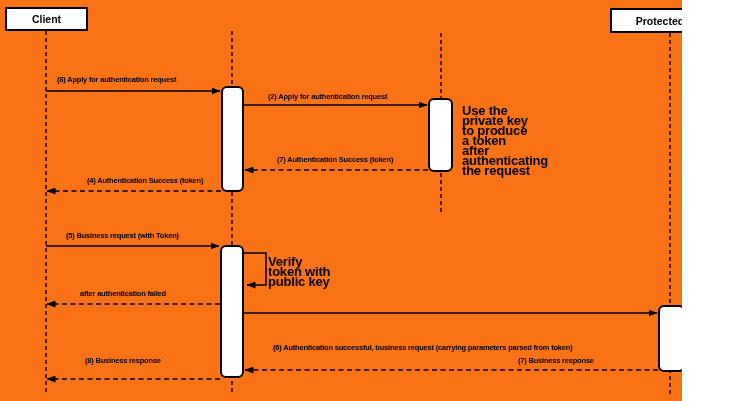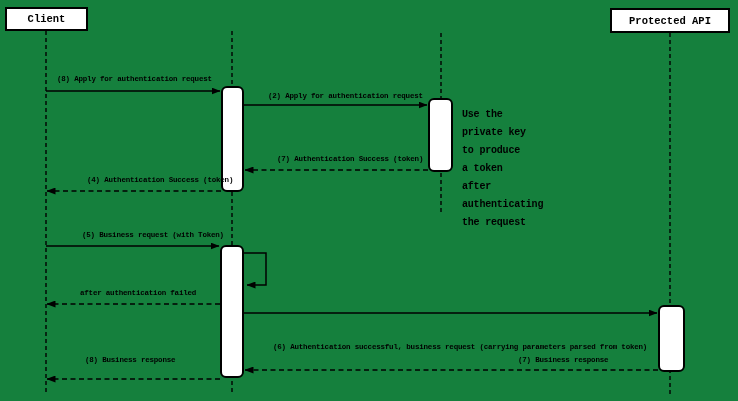--- a/index.html
+++ b/index.html
@@ -1,20 +1,20 @@
 <!DOCTYPE html>
 <html><head>
 <meta charset="utf-8">
 <style>
   html,body{margin:0;padding:0;background:#ffffff;}
   #canvas{
     position:relative;
-    width:738px;height:401px;
-    background:#15803d;
-    font-family:Liberation Mono, monospace;
+    width:682px;height:401px;
+    background:#f97316;
+    font-family:Liberation Sans, sans-serif;
     overflow:hidden;
   }
   svg.layer{position:absolute;left:0;top:0;width:738px;height:401px;}
   .lifelines{z-index:1;}
   .arrows{z-index:3;}
   .activation{
     position:absolute;z-index:2;box-sizing:border-box;
     background:#ffffff;border:2px solid #000000;border-radius:6px;
   }
   .participant{
@@ -24,22 +24,22 @@
     font-size:10.5px;font-weight:bold;color:#000000;
     text-align:center;line-height:12px;
   }
   .msg-label{
     position:absolute;z-index:4;
     font-size:7.5px;font-weight:bold;color:#000000;
     letter-spacing:-0.2px;white-space:nowrap;
   }
   .wrap-label{
     position:absolute;z-index:4;
-    font-size:10px;font-weight:bold;color:#000000;
-    letter-spacing:-0.2px;white-space:normal;line-height:18px;
+    font-size:13px;font-weight:bold;color:#000000;
+    letter-spacing:-0.2px;white-space:normal;line-height:10px;
   }
 </style>
 </head>
 <body>
 
 <div id="canvas">
 
   <svg class="layer lifelines">
     <line x1="46" y1="31" x2="46" y2="394" stroke="#000" stroke-width="1.4" stroke-dasharray="4 3"></line>
     <line x1="232" y1="31" x2="232" y2="394" stroke="#000" stroke-width="1.4" stroke-dasharray="4 3"></line>
@@ -74,21 +74,22 @@
     <span>Client</span>
   </div>
   <div class="participant" style="left:610px;top:8px;width:120px;height:25px;">
     <span>Protected API</span>
   </div>
 
   <div class="msg-label" style="left:57px;top:75px;">(8) Apply for authentication request</div>
   <div class="msg-label" style="left:268px;top:92px;">(2) Apply for authentication request</div>
   <div class="msg-label" style="left:277px;top:155px;">(7) Authentication Success (token)</div>
   <div class="msg-label" style="left:59px;top:176px;margin-left:28px;">(4) Authentication Success (token)</div>
-  <div class="msg-label" style="left:66px;top:231px;margin-left:16px;">(5) Business request (with Token)</div>
+  <div class="msg-label" style="left:66px;top:231px;">(5) Business request (with Token)</div>
+  <div class="wrap-label" style="left:268px;top:257px;width:64px;">Verify token with public key</div>
   <div class="msg-label" style="left:80px;top:289px;">after authentication failed</div>
   <div class="msg-label" style="left:273px;top:299px;margin-top:44px;">(6) Authentication successful, business request (carrying parameters parsed from token)</div>
   <div class="msg-label" style="left:482px;top:356px;padding-left:36px;">(7) Business response</div>
   <div class="msg-label" style="left:85px;top:356px;">(8) Business response</div>
 
   <div class="wrap-label" style="left:462px;top:106px;width:68px;">Use the private key to produce a token after authenticating the request</div>
 
 </div>
 
 </body></html>

